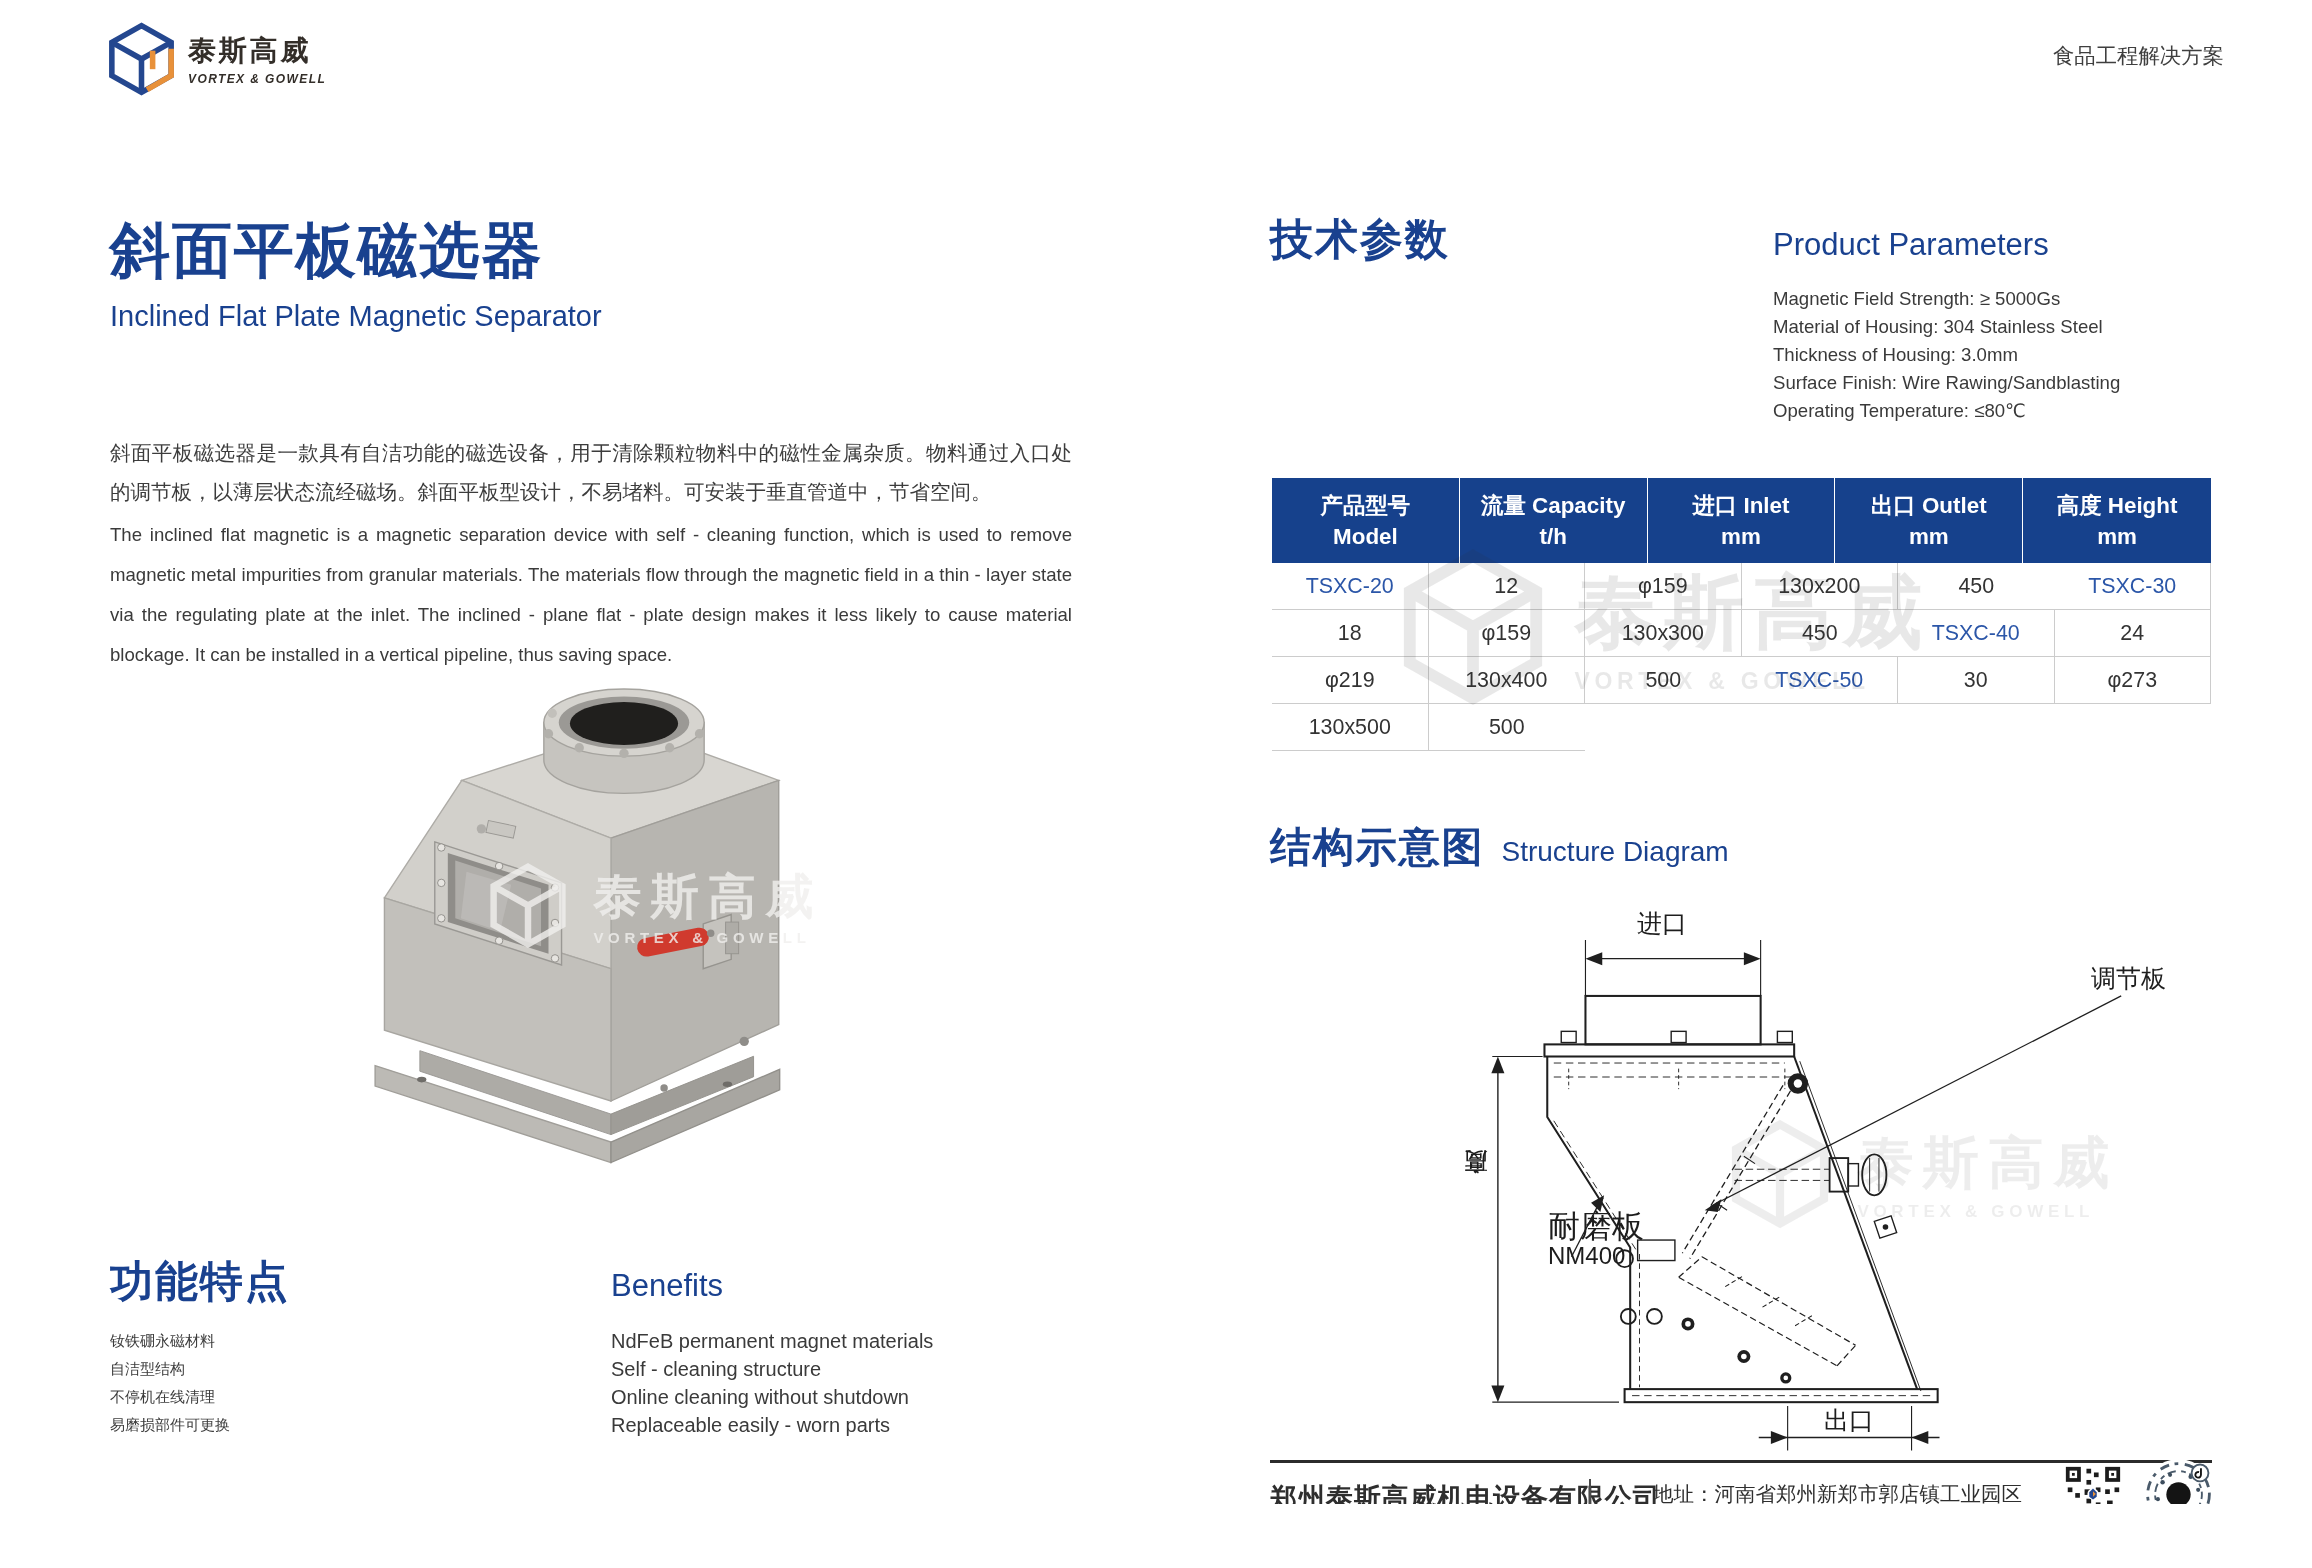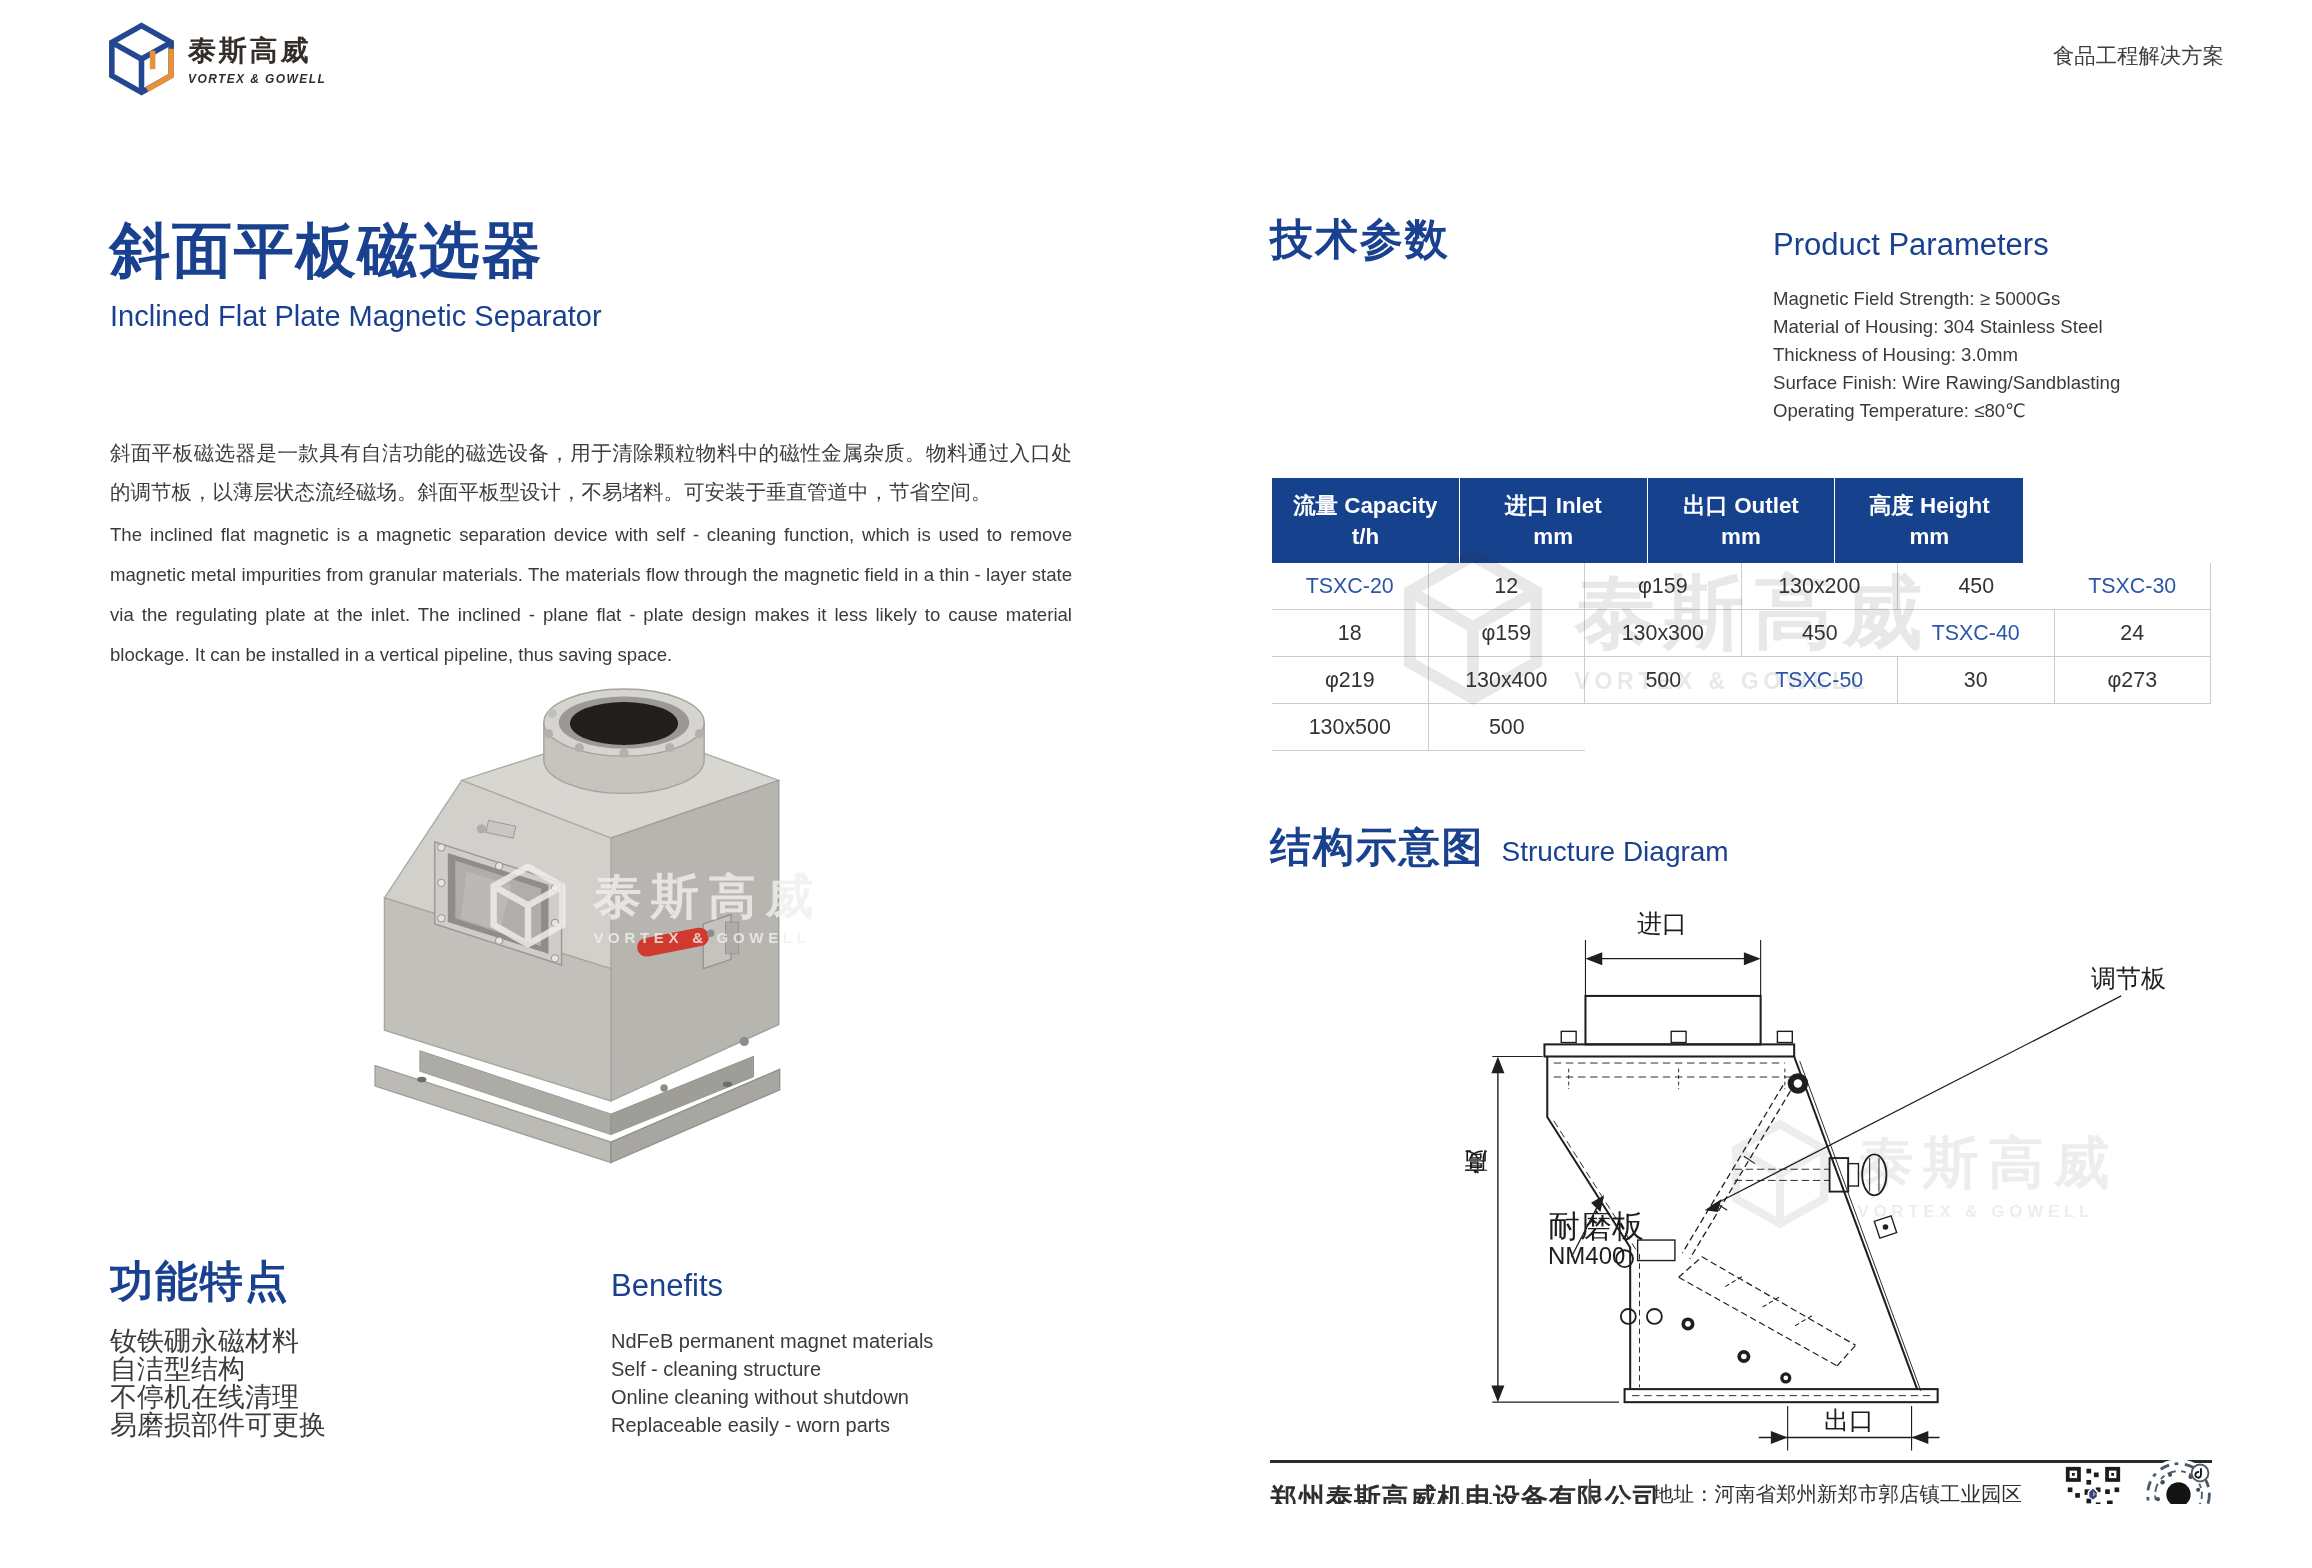--- a/index.html
+++ b/index.html
@@ -17,21 +17,21 @@
   .title-en{font-size:29px;color:#19418F;}
   .para-cn{width:962px;font-size:20.5px;line-height:39px;color:#3c3c3c;text-align:justify;}
   .para-en{width:962px;font-size:18.6px;line-height:40px;color:#3a3a3a;text-align:justify;}
 
   .h-cn-big{font-size:43px;font-weight:700;color:#19418F;letter-spacing:1.9px;}
   .h-en{font-size:31px;color:#19418F;}
   .plist{list-style:none;margin:0;padding:0;}
   .plist.cn li{font-size:20.5px;line-height:28px;color:#3c3c3c;}
   .plist.en li{font-size:18.6px;line-height:28px;color:#3a3a3a;}
   .flist{list-style:none;margin:0;padding:0;}
-  .flist.cn li{font-size:27px;line-height:28px;color:#3c3c3c;}
+  .flist.cn li{font-size:15px;line-height:28px;color:#3c3c3c;}
   .flist.en li{font-size:20px;line-height:28px;color:#3a3a3a;}
 
   
   .spec-table{width:939px;}
   .st-head{display:grid;grid-template-columns:repeat(5,1fr);}
   .st-hcell{background:#16418C;color:#fff;text-align:center;padding:12px 0 11.2px 0;border-right:1.9px solid #fff;}
   .st-hcell:last-child{border-right:none;}
   .st-hcell span{display:block;font-size:22.4px;font-weight:700;line-height:31px;}
   .st-body{display:grid;grid-template-columns:repeat(6,1fr);position:relative;z-index:1;}
   .st-cell{height:46px;line-height:46px;text-align:center;font-size:21.4px;color:#333;border-bottom:0.9px solid #cccccc;border-right:0.9px solid #cccccc;background:transparent;}
@@ -180,20 +180,24 @@
   <ul class="abs plist en" style="left:1773px;top:285px;">
     <li>Magnetic Field Strength: ≥ 5000Gs</li>
     <li>Material of Housing: 304 Stainless Steel</li>
     <li>Thickness of Housing: 3.0mm</li>
     <li>Surface Finish: Wire Rawing/Sandblasting</li>
     <li>Operating Temperature: ≤80℃</li>
   </ul>
 
   <div class="abs spec-table" style="left:1272px;top:478px;">
     <div class="st-head">
+      <div class="st-hcell">
+          <span>产品型号</span>
+          <span>Model</span>
+        </div>
       <div class="st-hcell">
           <span>流量 Capacity</span>
           <span>t/h</span>
         </div>
       <div class="st-hcell">
           <span>进口 Inlet</span>
           <span>mm</span>
         </div>
       <div class="st-hcell">
           <span>出口 Outlet</span>

